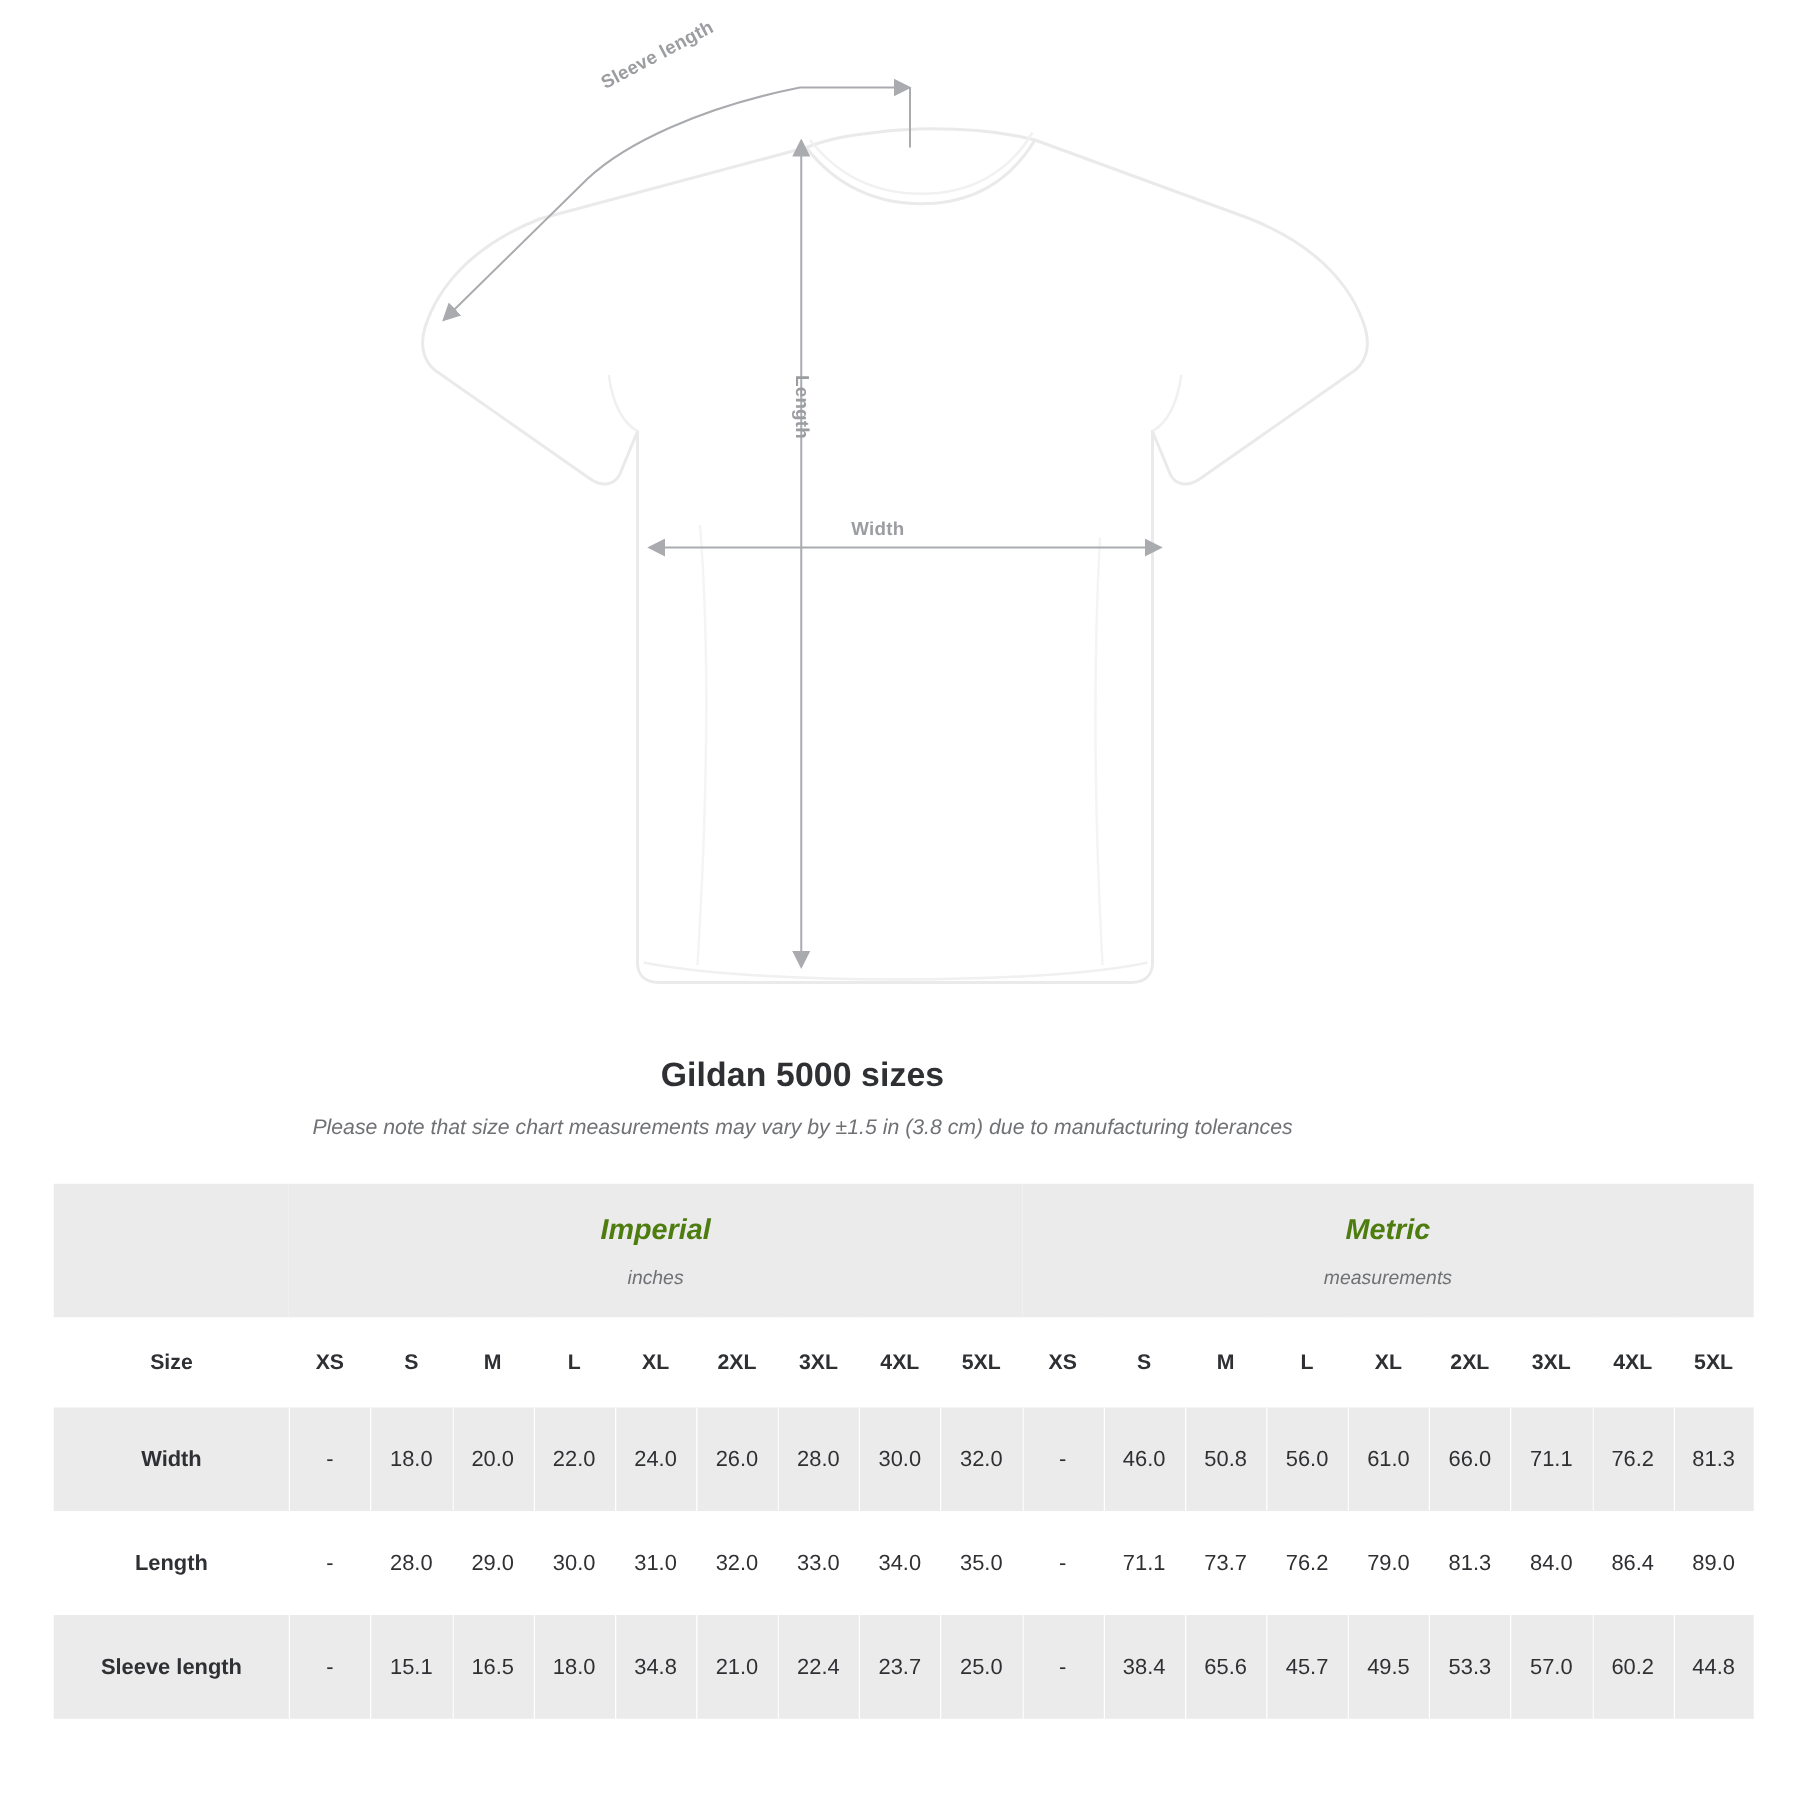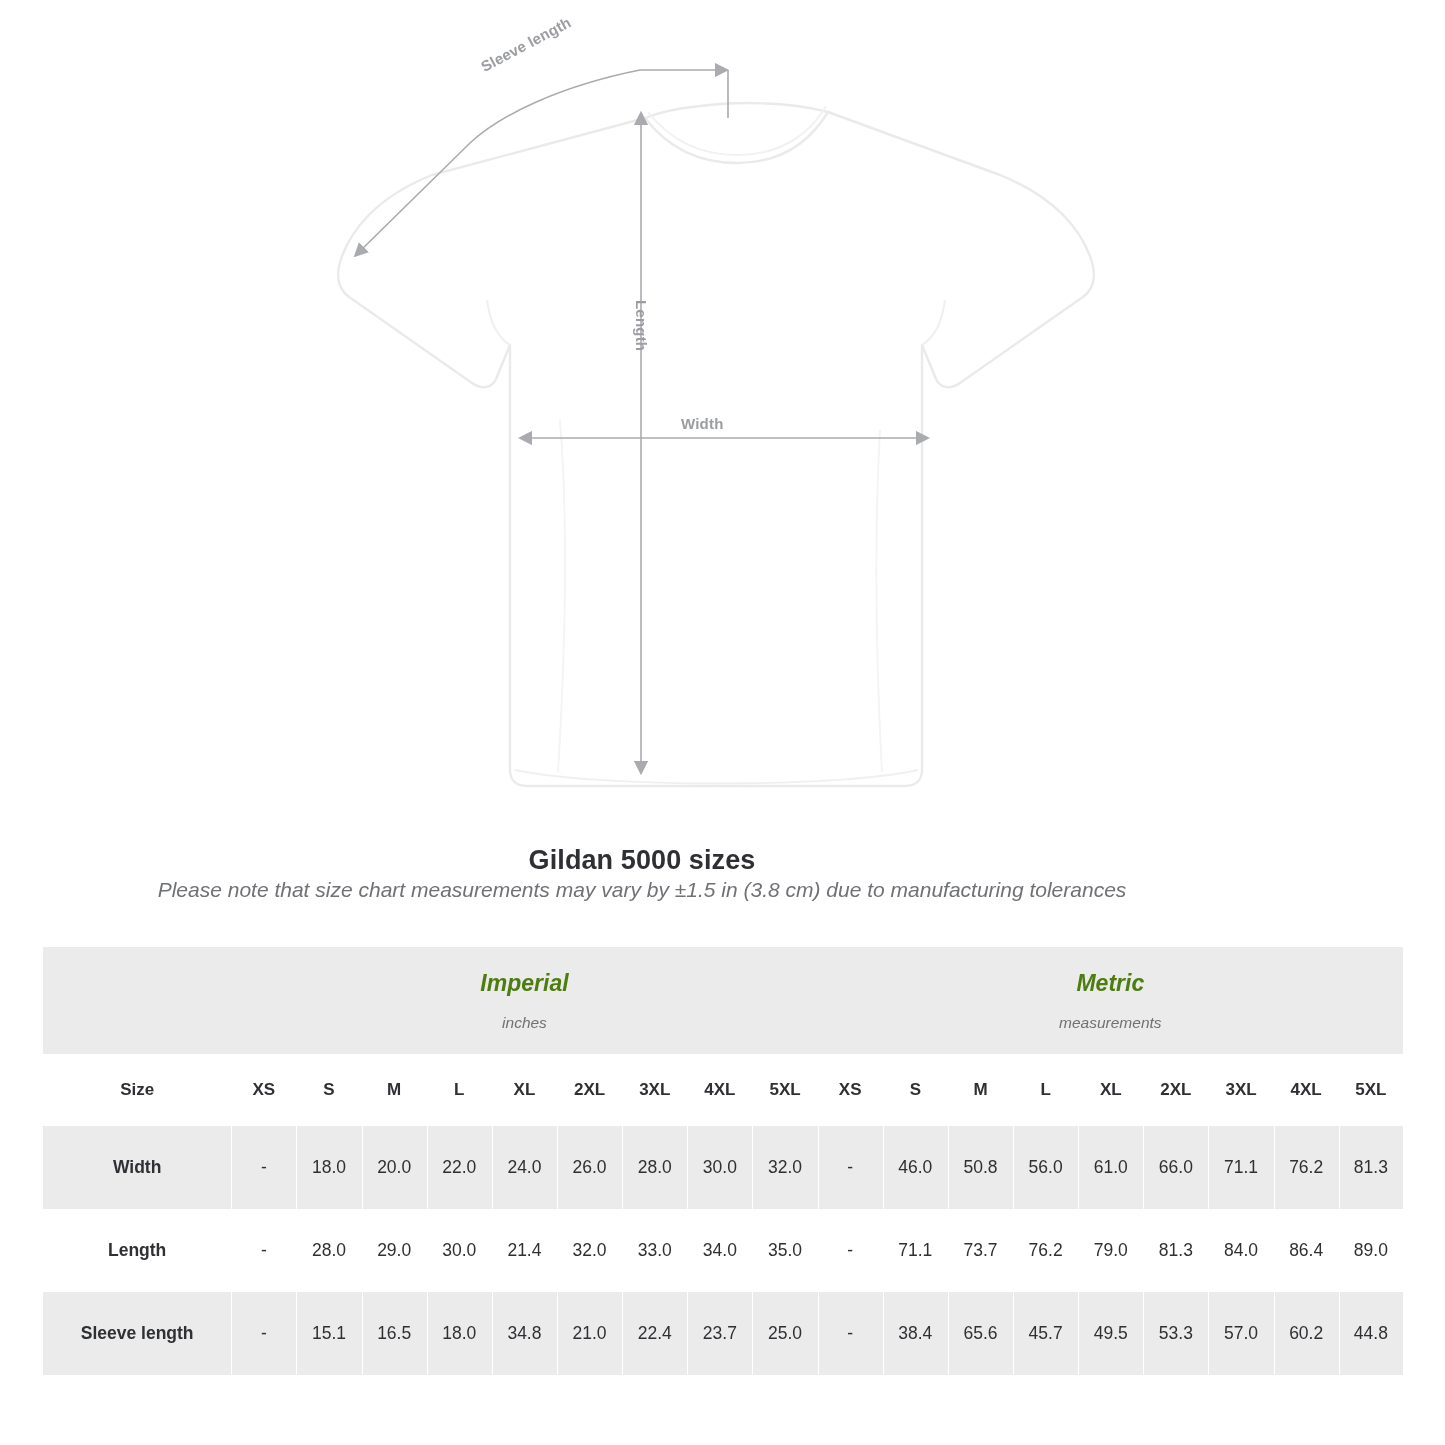--- a/index.html
+++ b/index.html
@@ -54,22 +54,22 @@
     text-align: center;
   }
   #chart-title {
     font-size: 27px;
     font-weight: bold;
     color: #2f3033;
     margin: 0;
     letter-spacing: 0.1px;
   }
   #chart-note {
-    margin-top: 2px;
-    font-size: 21px;
+    margin-top: 16px;
+    font-size: 17px;
     font-style: italic;
     color: #6f7175;
   }
 
   
   #size-table-wrap {
     position: absolute;
     left: 43px; top: 947px;
     width: 1360px;
   }
@@ -300,21 +300,21 @@
         <td class="vsep">76.2</td>
         <td class="vsep">81.3</td>
       </tr>
 
       <tr class="band-white">
         <td class="rowhead">Length</td>
         <td class="vsep">-</td>
         <td class="vsep">28.0</td>
         <td class="vsep">29.0</td>
         <td class="vsep">30.0</td>
-        <td class="vsep">21.4</td>
+        <td class="vsep">31.0</td>
         <td class="vsep">32.0</td>
         <td class="vsep">33.0</td>
         <td class="vsep">34.0</td>
         <td class="vsep">35.0</td>
         <td class="vsep">-</td>
         <td class="vsep">71.1</td>
         <td class="vsep">73.7</td>
         <td class="vsep">76.2</td>
         <td class="vsep">79.0</td>
         <td class="vsep">81.3</td>

